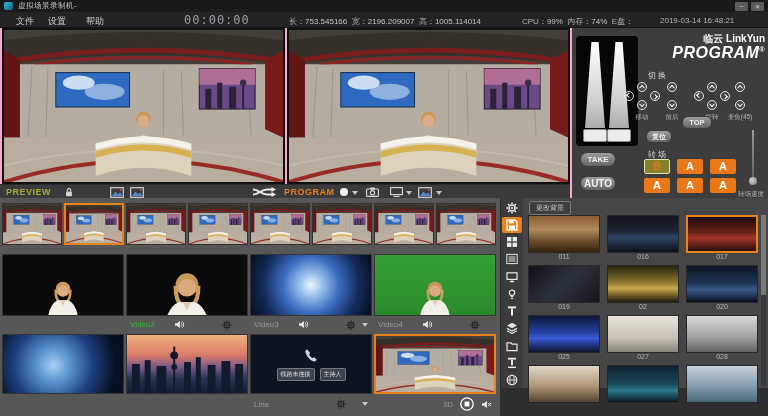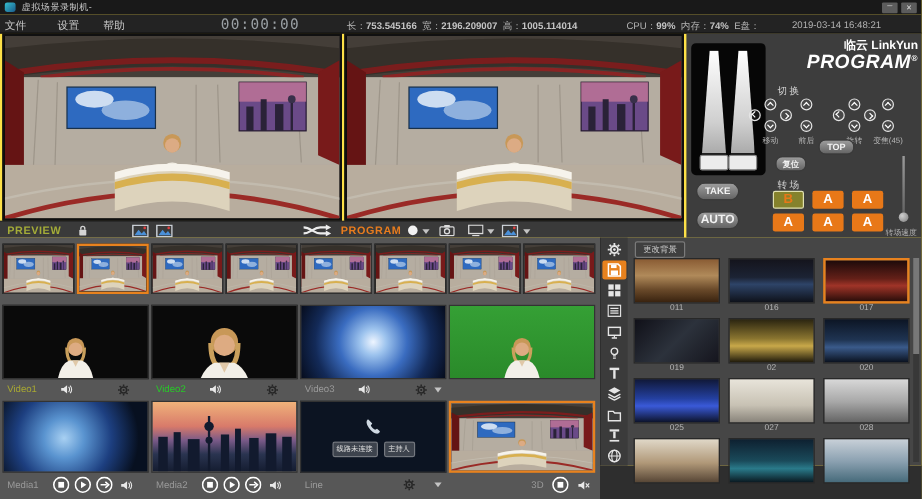--- a/index.html
+++ b/index.html
@@ -1,37 +1,37 @@
 <!DOCTYPE html>
 <html><head>
 <meta charset="utf-8">
 <style>
   *{margin:0;padding:0;box-sizing:border-box}
   html,body{width:768px;height:416px;overflow:hidden;background:#2e2e2e;
     font-family:"Liberation Sans",sans-serif;-webkit-font-smoothing:antialiased}
-  #app{position:relative;width:768px;height:388px;background:#fde047}
+  #app{position:relative;width:768px;height:388px;background:#f9a8d4}
 
   
   .titlebar{position:absolute;top:0;left:0;right:0;height:12px;background:#191919;
     display:flex;align-items:center;padding:0 4px;gap:5px}
   .app-icon{width:9px;height:8px;border-radius:2px;
     background:linear-gradient(135deg,#35c0d0,#1a5a8a)}
   .wtitle{font-size:7.5px;color:#c8c8c8;letter-spacing:.5px}
   .winbtns{margin-left:auto;display:flex;gap:3px}
   .wbtn{width:13px;height:9px;background:#5c5c5c;color:#ddd;font-size:6px;
     display:flex;align-items:center;justify-content:center;border-radius:1px}
 
   
   .menubar{position:absolute;top:12px;left:0;right:0;height:16px;background:#232323;
     border-bottom:1px solid #141414}
   .mitem{position:absolute;top:3px;font-size:9px;color:#c9c9c9}
   .timecode{position:absolute;left:184px;top:1px;font-family:"DejaVu Sans Mono",monospace;
     font-size:12px;color:#9aa0a4;letter-spacing:1px}
   .stat{position:absolute;top:4px;font-size:8px;color:#b2b2b2;white-space:nowrap}
-  .stat b{font-weight:bold;color:#c4c4c4}
+  .stat b{font-weight:normal;color:#c4c4c4}
 
   
   .monitor{position:absolute;top:28px;height:156px;background:#000;border:2px solid #101010}
   .mon-prev{left:2px;width:283px}
   .mon-prog{left:287px;width:283px}
   .monitor svg{display:block;width:100%;height:100%}
 
   
   .ctrl{position:absolute;left:572px;top:28px;width:196px;height:170px;background:#3d3d3d}
   .fader{position:absolute;left:4px;top:8px;width:62px;height:110px;background:#060606;border-radius:4px}
@@ -334,21 +334,21 @@
   <div class="titlebar">
     <span class="app-icon"></span>
     <span class="wtitle">虚拟场景录制机-</span>
     <span class="winbtns">
       <span class="wbtn">─</span>
       <span class="wbtn">✕</span>
     </span>
   </div>
 
   <div class="menubar">
-    <span class="mitem" style="left:4px">文件</span>
+    <span class="mitem" style="left:16px">文件</span>
     <span class="mitem" style="left:48px">设置</span>
     <span class="mitem" style="left:86px">帮助</span>
     <span class="timecode">00:00:00</span>
     <span class="stat" style="left:289px">
       <span>长：</span><b>753.545166</b>&nbsp;
       <span>宽：</span><b>2196.209007</b>&nbsp;
       <span>高：</span><b>1005.114014</b>
     </span>
     <span class="stat" style="left:522px">
       <span>CPU：</span><b>99%</b>&nbsp;
@@ -536,47 +536,47 @@
           <use href="#bust"></use>
         </svg>
     </div>
     <div class="col c3 vthumb disc"></div>
     <div class="col c4 vthumb green">
       <svg class="bust" style="bottom:0;width:40px;height:40px" viewBox="0 0 60 60">
           <use href="#bust"></use>
         </svg>
     </div>
 
-    <div class="col c1 vlbl lblbar v1">
-      <span class="vname">Video1</span>
-      <svg class="spk" viewBox="0 0 13 11">
-          <use href="#ic-speaker"></use>
-        </svg>
-      <svg class="gear" viewBox="0 0 12 12">
-          <use href="#ic-gear"></use>
-        </svg>
-    </div>
     <div class="col c2 vlbl lblbar v2">
       <span class="vname">Video2</span>
       <svg class="spk" viewBox="0 0 13 11">
           <use href="#ic-speaker"></use>
         </svg>
       <svg class="gear" viewBox="0 0 12 12">
           <use href="#ic-gear"></use>
         </svg>
     </div>
     <div class="col c3 vlbl lblbar">
       <span class="vname">Video3</span>
       <svg class="spk" viewBox="0 0 13 11">
           <use href="#ic-speaker"></use>
         </svg>
       <svg class="gear" style="margin-right:2px" viewBox="0 0 12 12">
           <use href="#ic-gear"></use>
         </svg>
       <span class="caret" style="position:static"></span>
+    </div>
+    <div class="col c4 vlbl lblbar">
+      <span class="vname">Video4</span>
+      <svg class="spk" viewBox="0 0 13 11">
+          <use href="#ic-speaker"></use>
+        </svg>
+      <svg class="gear" viewBox="0 0 12 12">
+          <use href="#ic-gear"></use>
+        </svg>
     </div>
 
     <div class="col c1 mthumb earth"></div>
     <div class="col c2 mthumb">
       <svg viewBox="0 0 122 60" preserveAspectRatio="none" style="width:100%;height:100%">
         <rect width="122" height="60" fill="url(#gSky)"></rect>
         <g fill="#121a2e">
           <rect x="5" y="30" width="8" height="30"></rect>
             <rect x="18" y="26" width="6" height="34"></rect>
           <rect x="30" y="32" width="10" height="28"></rect>
@@ -599,50 +599,20 @@
         <span class="chip">线路未连接</span>
         <span class="chip">主持人</span>
       </div>
     </div>
     <div class="col c4 mthumb sel">
       <svg viewBox="0 0 280 150" preserveAspectRatio="none" style="width:100%;height:100%">
           <use href="#studio"></use>
         </svg>
     </div>
 
-    <div class="col c1 mlbl lblbar">
-      <span class="vname">Media1</span>
-      <svg class="ci" viewBox="0 0 14 14">
-          <use href="#ic-stop"></use>
-        </svg>
-      <svg class="ci" viewBox="0 0 14 14">
-          <use href="#ic-play"></use>
-        </svg>
-      <svg class="ci" viewBox="0 0 14 14">
-          <use href="#ic-next"></use>
-        </svg>
-      <svg class="spk" style="margin-left:2px" viewBox="0 0 13 11">
-          <use href="#ic-speaker"></use>
-        </svg>
-    </div>
-    <div class="col c2 mlbl lblbar">
-      <span class="vname">Media2</span>
-      <svg class="ci" viewBox="0 0 14 14">
-          <use href="#ic-stop"></use>
-        </svg>
-      <svg class="ci" viewBox="0 0 14 14">
-          <use href="#ic-play"></use>
-        </svg>
-      <svg class="ci" viewBox="0 0 14 14">
-          <use href="#ic-next"></use>
-        </svg>
-      <svg class="spk" style="margin-left:2px" viewBox="0 0 13 11">
-          <use href="#ic-speaker"></use>
-        </svg>
-    </div>
     <div class="col c3 mlbl lblbar">
       <span class="vname">Line</span>
       <svg class="gear" viewBox="0 0 12 12">
           <use href="#ic-gear"></use>
         </svg>
       <span class="caret" style="position:static"></span>
     </div>
     <div class="col c4 mlbl lblbar" style="justify-content:flex-end;gap:7px">
       <span>3D</span>
       <svg class="ci" viewBox="0 0 14 14">

